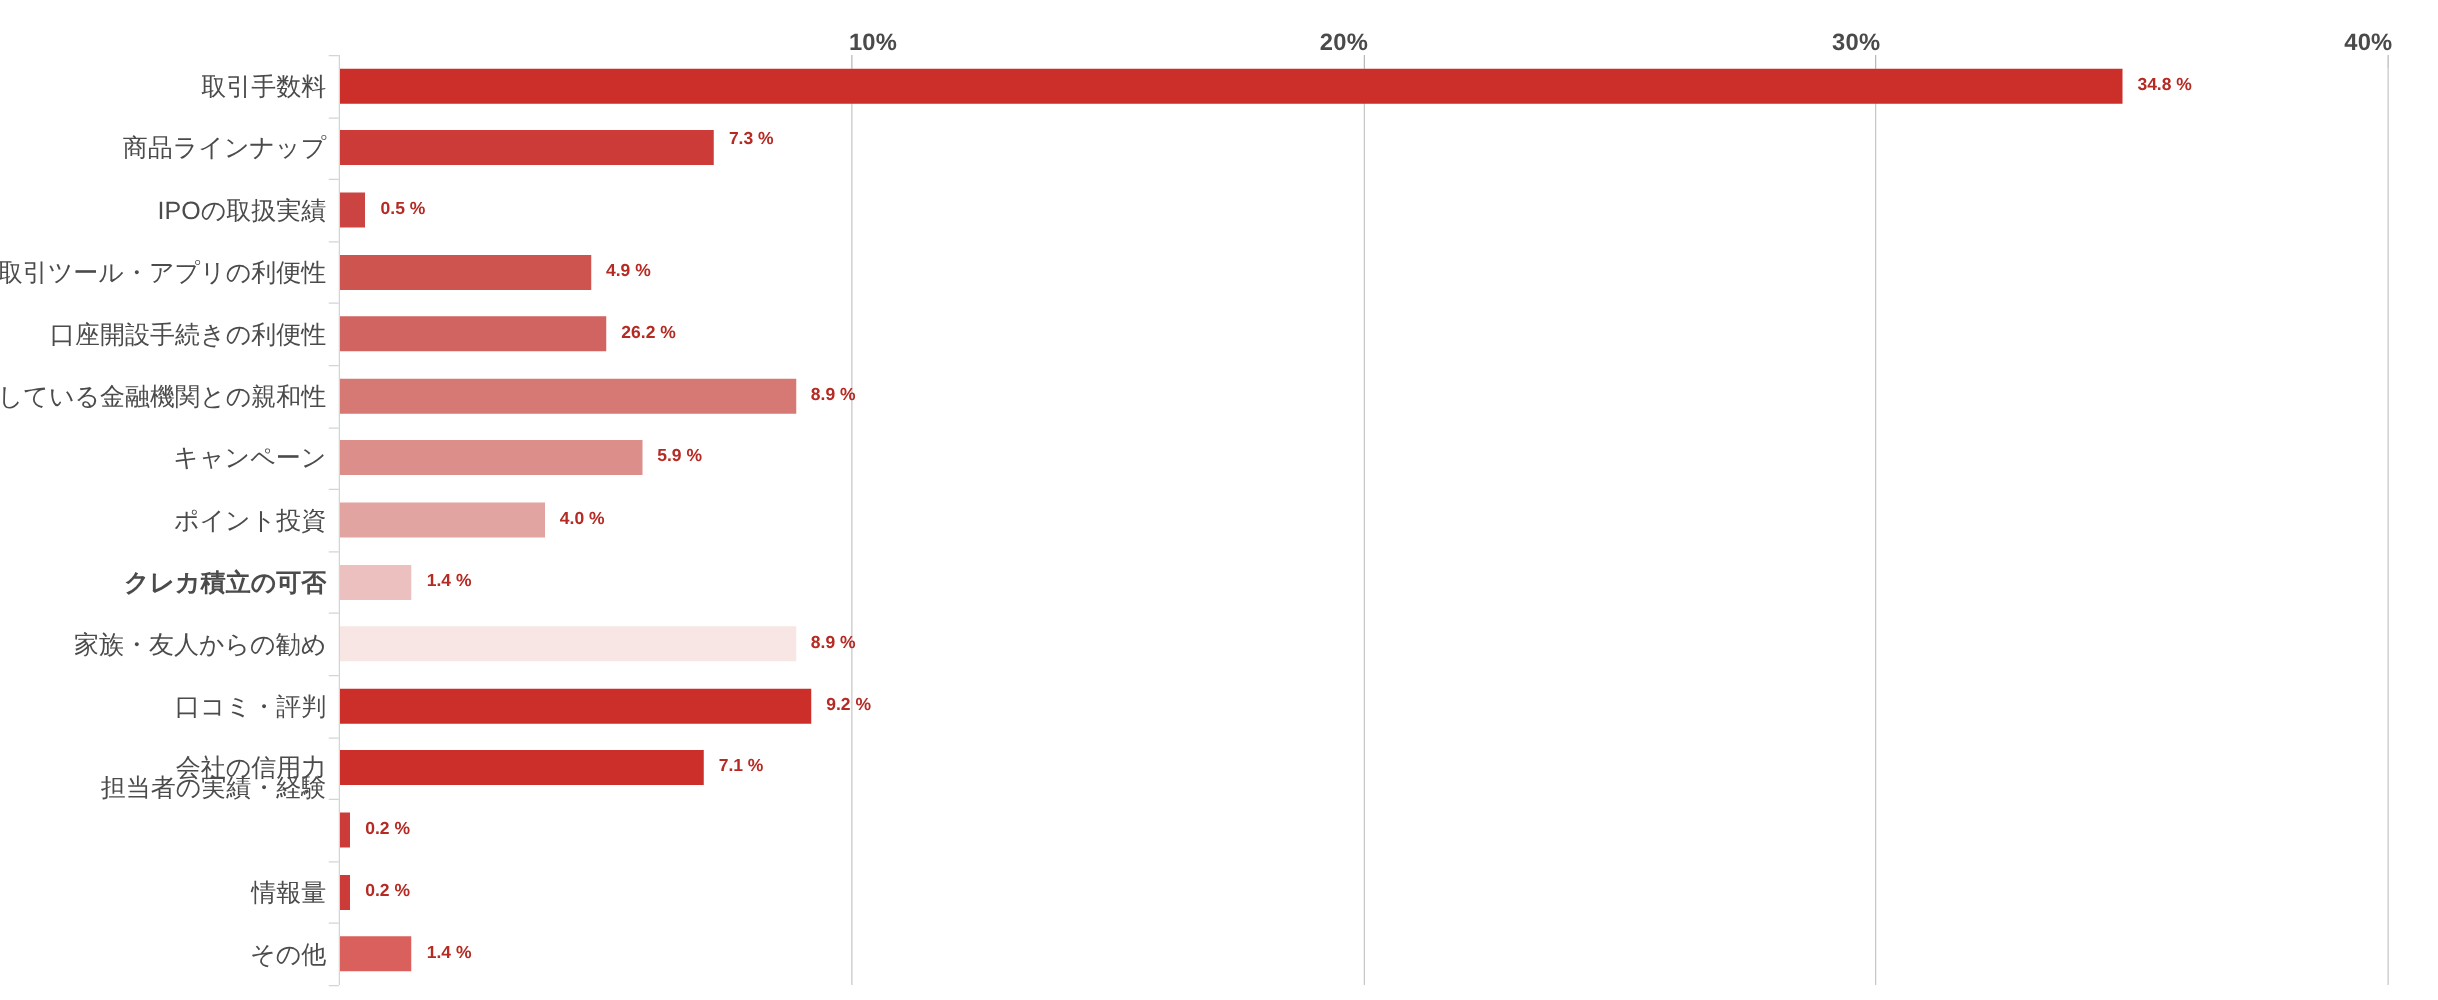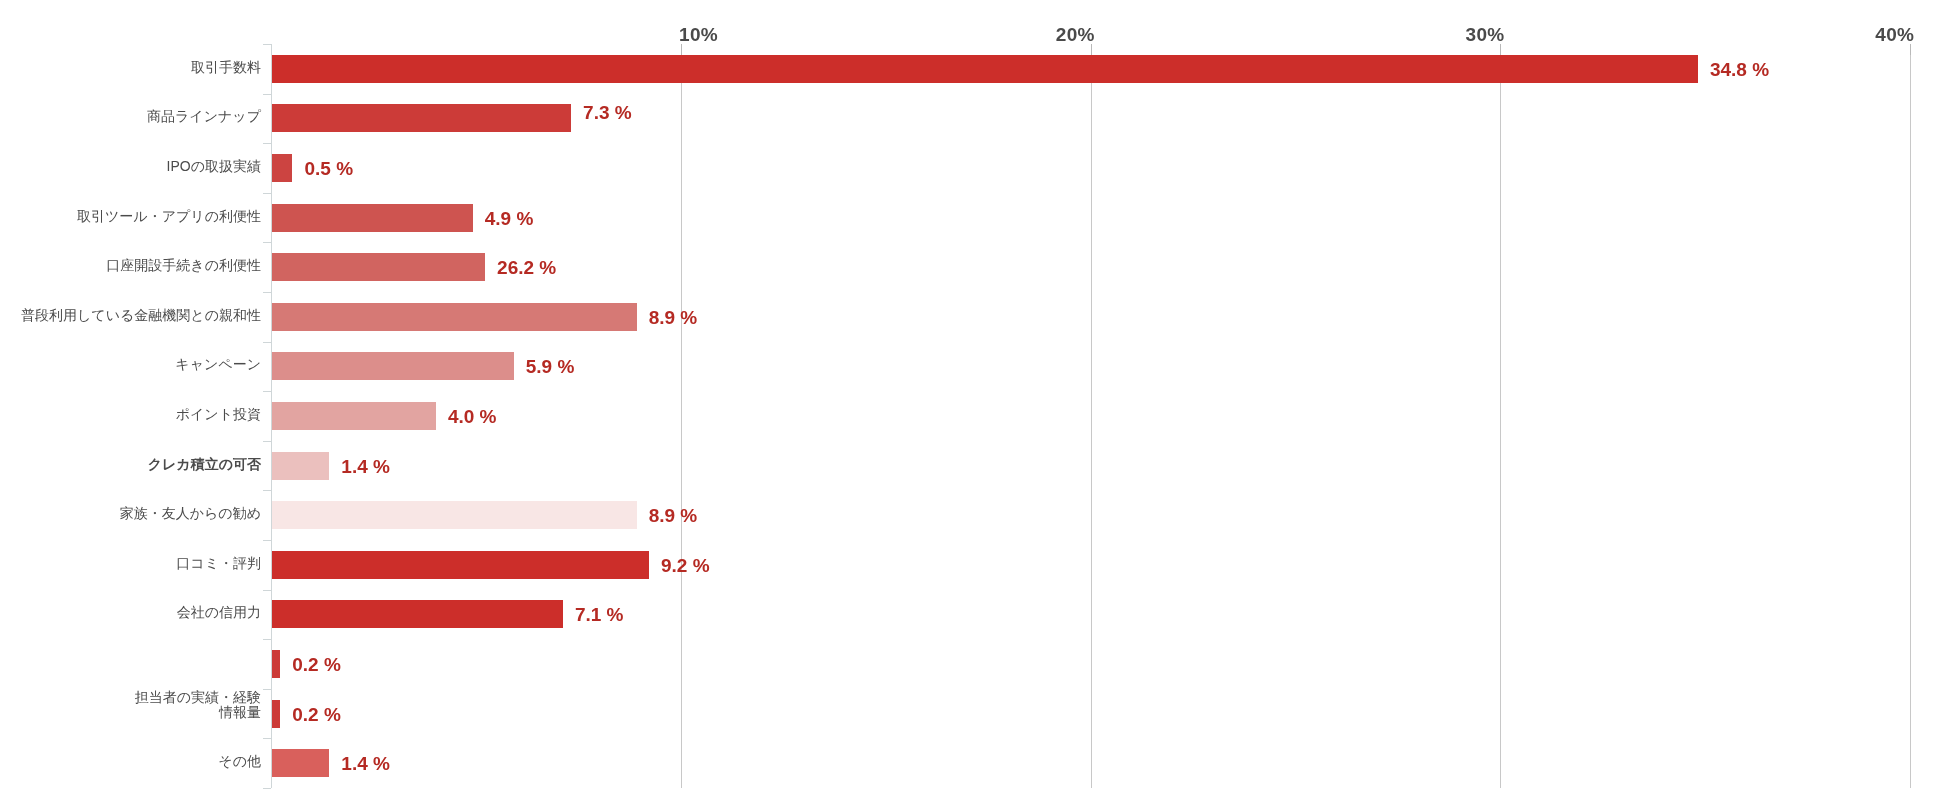--- a/index.html
+++ b/index.html
@@ -73,32 +73,32 @@
 
   
   .row {
     position: absolute;
     left: 0;
     width: 1950px;
   }
   .cat-label {
     position: absolute;
     right: 1689px;  
-    font-size: 14px;
+    font-size: 20px;
     color: #4b4b4b;
     white-space: nowrap;
     line-height: 1;
   }
   .bar {
     position: absolute;
     border-radius: 0;
   }
   .val-label {
     position: absolute;
-    font-size: 19px;
+    font-size: 14px;
     font-weight: 700;
     color: #b52a23;
     white-space: nowrap;
     line-height: 1;
   }
 </style>
 </head>
 <body>
 
 <div id="chart-root">
@@ -194,21 +194,21 @@
           <div class="cat-label" style="top: 555.8px; margin-left: 48px;">口コミ・評判</div>
           <div class="bar" style="left: 272px; top: 550.8px; width: 376.97px; height: 28px; background: rgb(204, 46, 42);"></div>
           <div class="val-label" style="left: 660.97px; top: 555.8px;">9.2 %</div>
         </div>
         <div class="row" style="top: 0px;">
           <div class="cat-label" style="top: 605.4px;">会社の信用力</div>
           <div class="bar" style="left: 272px; top: 600.4px; width: 290.923px; height: 28px; background: rgb(204, 46, 42);"></div>
           <div class="val-label" style="left: 574.923px; top: 605.4px;">7.1 %</div>
         </div>
         <div class="row" style="top: 0px;">
-          <div class="cat-label" style="top: 690px; margin-left: 20px;">担当者の実績・経験</div>
+          <div class="cat-label" style="top: 621px; margin-left: 20px;">担当者の実績・経験</div>
           <div class="bar" style="left: 272px; top: 650px; width: 8.195px; height: 28px; background: rgb(204, 59, 56);"></div>
           <div class="val-label" style="left: 292.195px; top: 655px;">0.2 %</div>
         </div>
         <div class="row" style="top: 0px;">
           <div class="cat-label" style="top: 704.6px;">情報量</div>
           <div class="bar" style="left: 272px; top: 699.6px; width: 8.195px; height: 28px; background: rgb(204, 59, 56);"></div>
           <div class="val-label" style="left: 292.195px; top: 704.6px;">0.2 %</div>
         </div>
         <div class="row" style="top: 0px;">
           <div class="cat-label" style="top: 754.2px;">その他</div>

